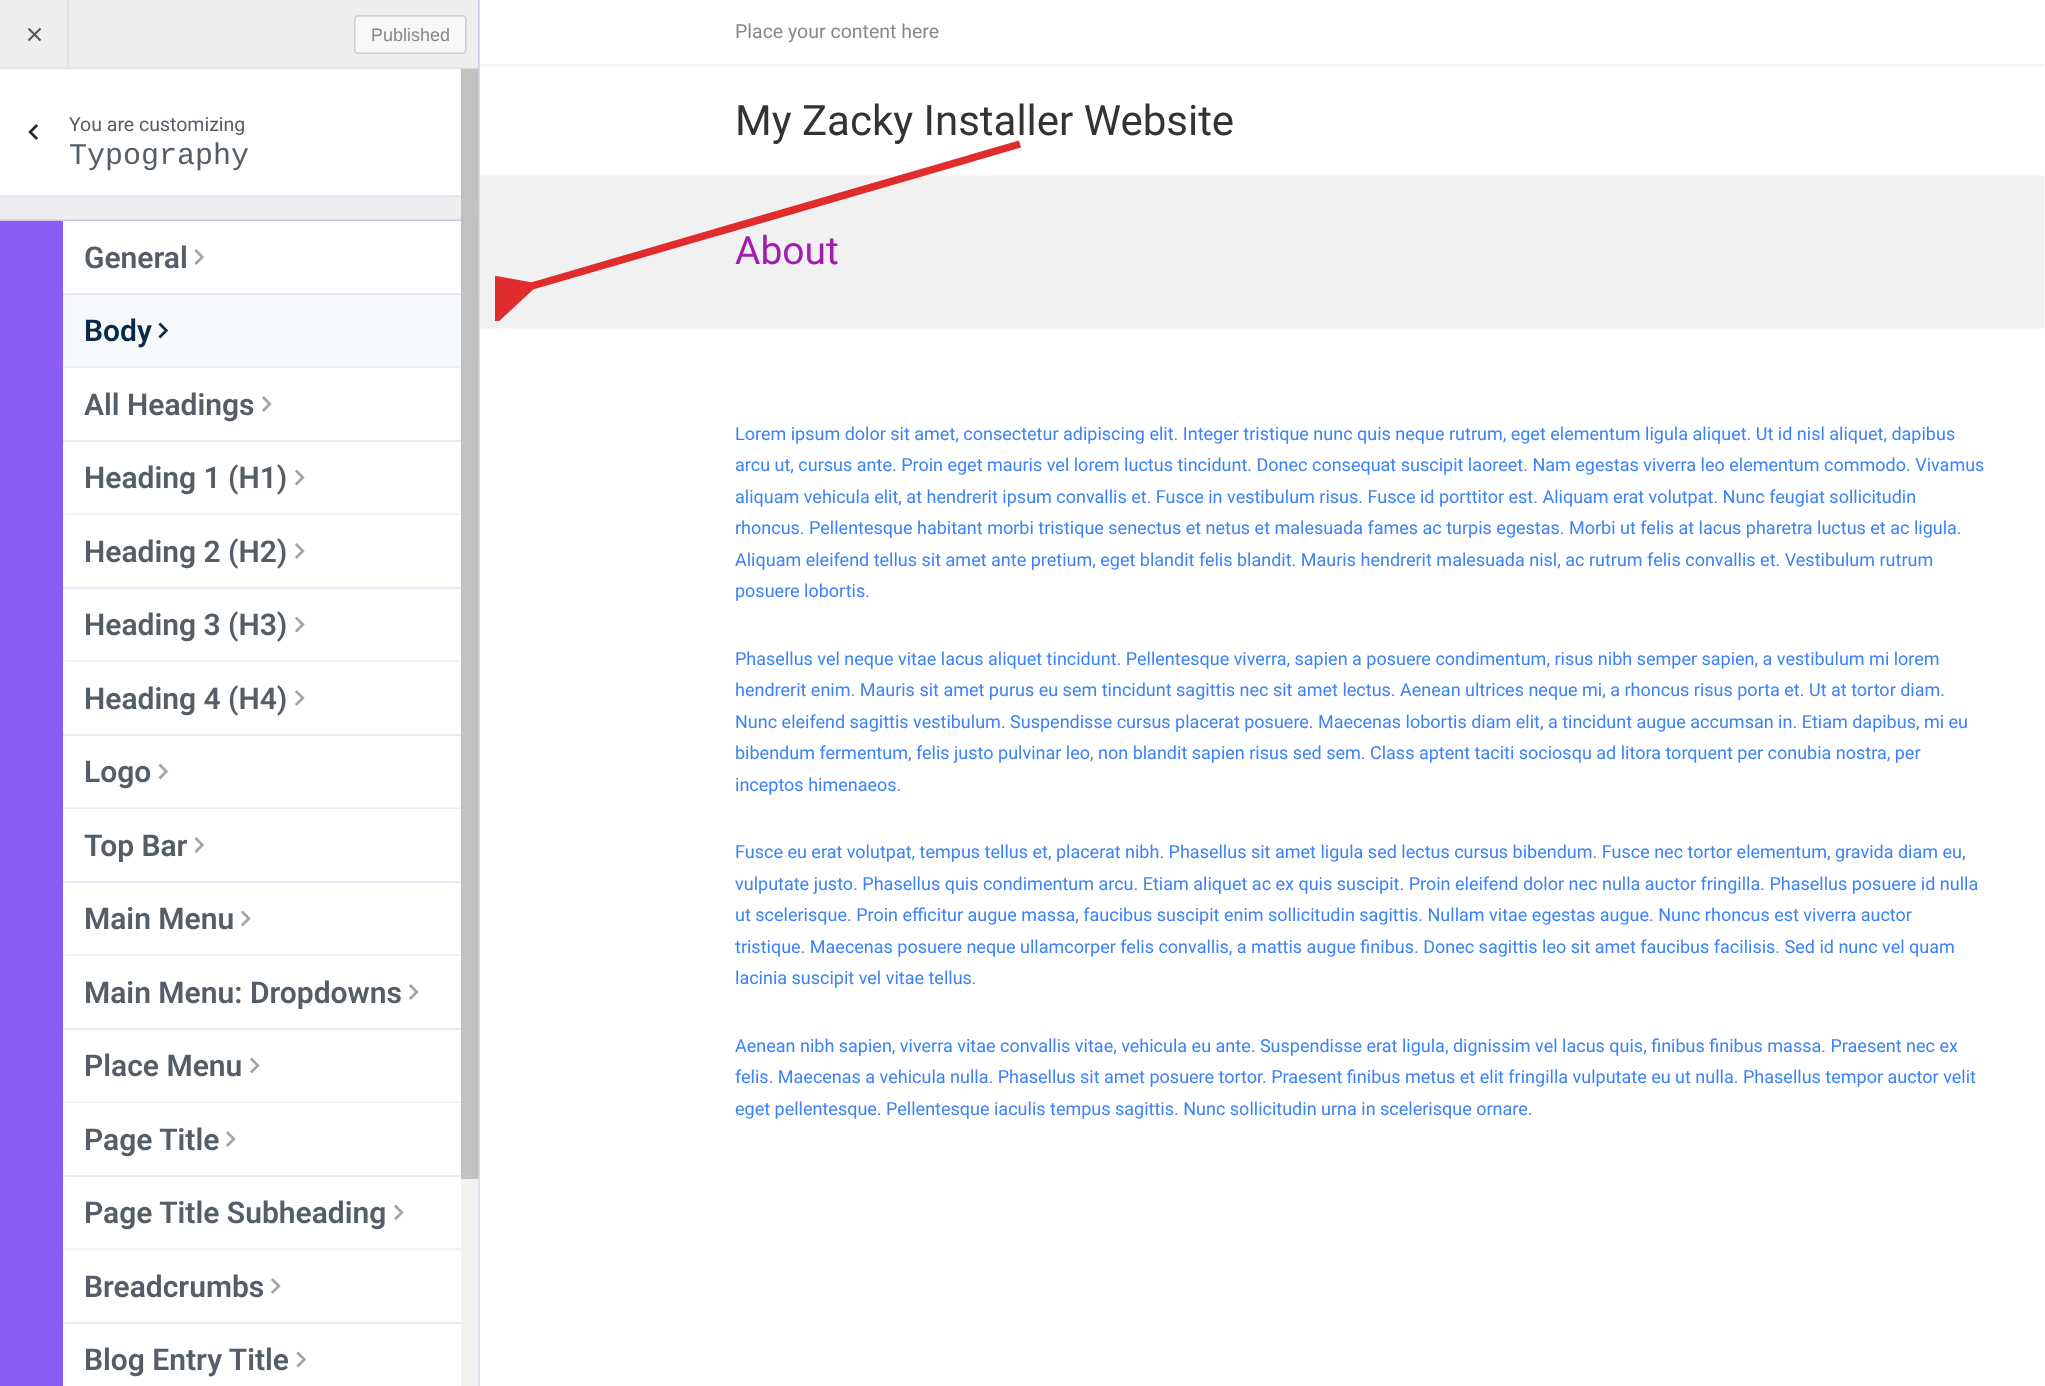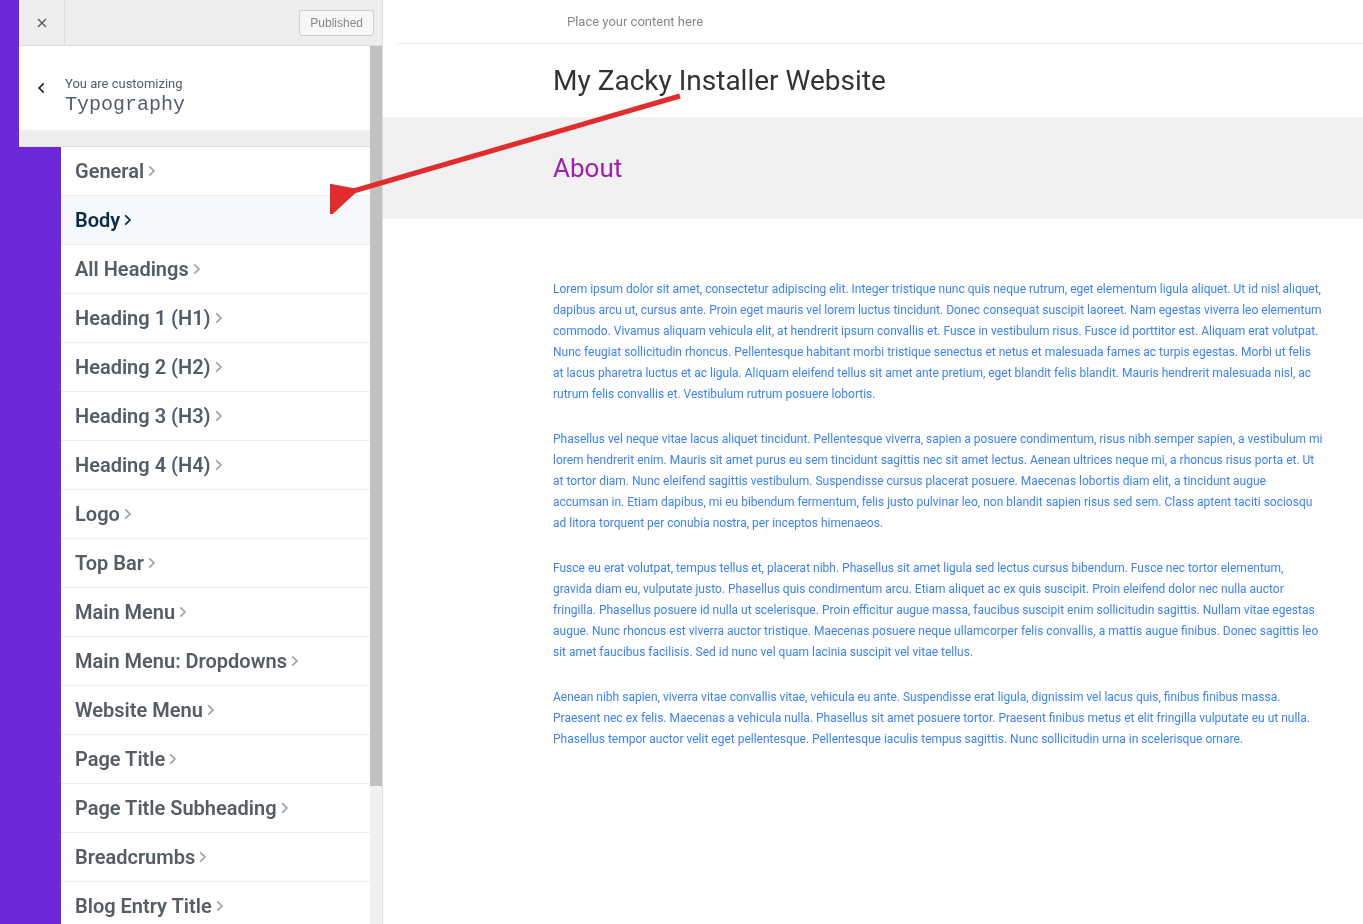--- a/index.html
+++ b/index.html
@@ -10,27 +10,26 @@
     background: #fff;
     overflow: hidden;
   }
   .app {
     display: flex;
     width: 1363px;
     height: 924px;
     position: relative;
   }
   .sidebar {
-    width: 383px;
-    background: #6d28d9;
+    width: 320px;
+    background: #8b5cf6;
     border-right: 1px solid #ddd;
     display: flex;
     flex-direction: column;
     position: relative;
-    padding-left: 19px;
   }
   .sidebar-topbar {
     height: 46px;
     background: #eee;
     display: flex;
     align-items: center;
     justify-content: space-between;
     border-bottom: 1px solid #ddd;
     padding: 0 8px 0 0;
   }
@@ -138,21 +137,20 @@
     flex: 1;
     background: #fff;
     overflow: hidden;
     position: relative;
   }
   .content-placeholder {
     padding: 14px 0 14px 170px;
     font-size: 13px;
     color: #888;
     border-bottom: 1px solid #eee;
-    margin-left: 14px;
   }
   .site-title {
     padding: 20px 0 20px 170px;
     font-size: 28px;
     font-weight: 400;
     color: #333;
   }
   .page-title-band {
     background: #f1f1f1;
     padding: 36px 0 36px 170px;
@@ -287,21 +285,21 @@
         </div>
         <div class="menu-item">
           <span>Main Menu: Dropdowns</span>
           <span class="chev">
             <svg viewBox="0 0 24 24">
               <path d="M9 4 L17 12 L9 20" stroke="currentColor" stroke-width="3" fill="none"></path>
             </svg>
           </span>
         </div>
         <div class="menu-item">
-          <span>Website Menu</span>
+          <span>Place Menu</span>
           <span class="chev">
             <svg viewBox="0 0 24 24">
               <path d="M9 4 L17 12 L9 20" stroke="currentColor" stroke-width="3" fill="none"></path>
             </svg>
           </span>
         </div>
         <div class="menu-item">
           <span>Page Title</span>
           <span class="chev">
             <svg viewBox="0 0 24 24">

